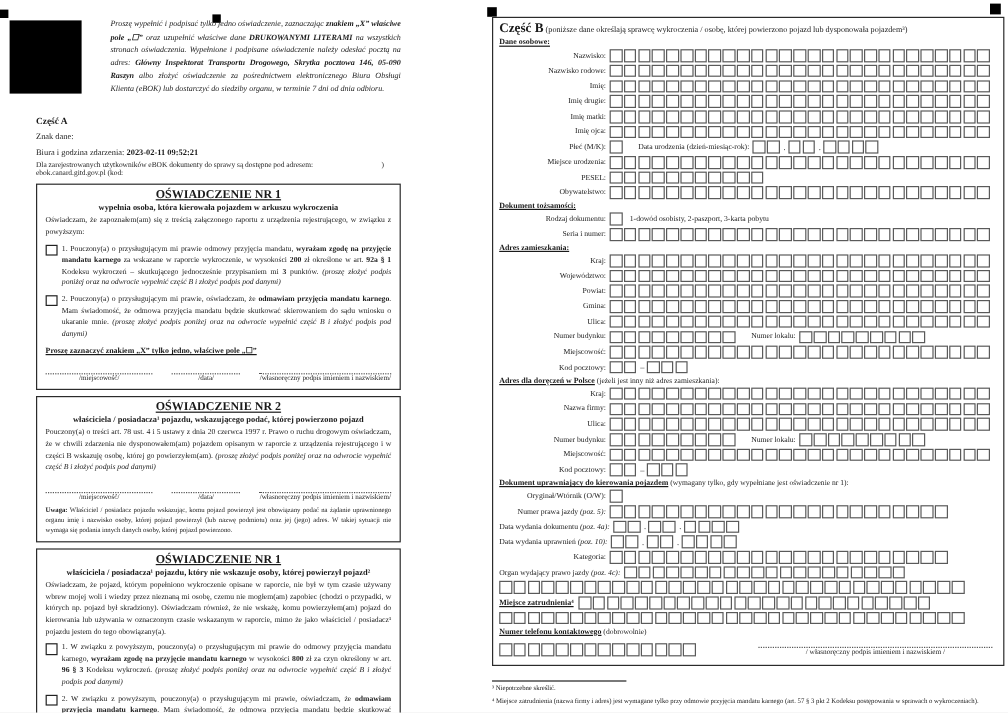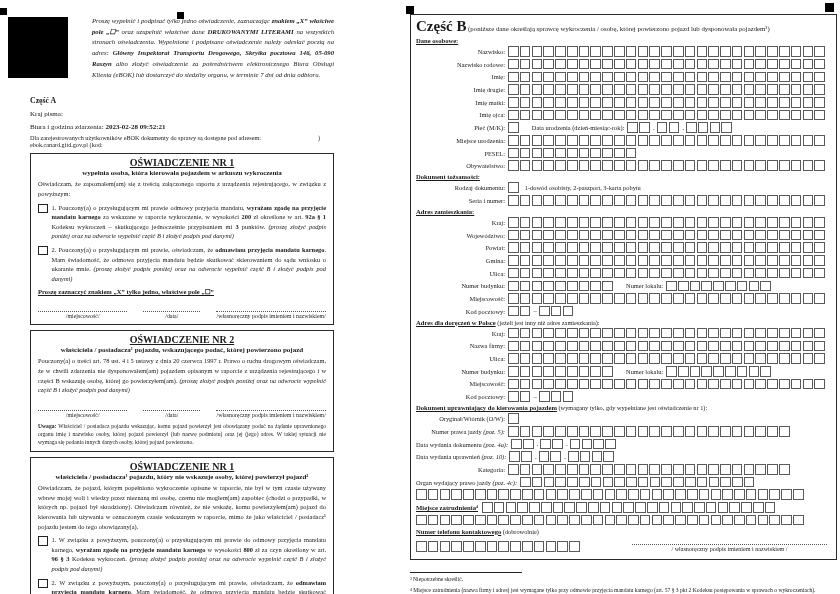--- a/index.html
+++ b/index.html
@@ -32,21 +32,21 @@
   .sc0{flex:1.1}.sc1{flex:0.7}.sc2{flex:1.35}
   .sig-line{border-bottom:1px dotted #555;height:7px;}
   .sig-label{font-size:5.9px;margin-top:1px;}
   .stmt-note{font-size:5.6px;line-height:1.45;margin-top:4px;text-align:justify;}
   .after-note{font-size:5.8px;text-align:center;margin-top:2px;}
   .foot-sep{width:112px;border-top:1px solid #222;margin-top:13px;}
   .foot-line{font-size:5.6px;line-height:1.5;margin-top:2px;text-align:justify;}
 
   .pb-box{border:1px solid #2b2b2b;padding:3px 5px 6px;background:#fff;}
   .pb-title{font-size:6.8px;margin-bottom:1px;}
-  .pb-title .t{font-weight:bold;font-size:15px;text-align:right;}
+  .pb-title .t{font-weight:bold;font-size:11px;text-align:right;}
   .pb-heading{font-size:6.6px;margin:2px 0 2px;}
   .pb-h-text{font-weight:bold;text-decoration:underline;}
   .pb-h-note{font-size:6.3px;}
   .pb-row{display:flex;align-items:center;margin-bottom:1.7px;min-height:11px;}
   .lbl{flex:0 0 auto;min-width:89px;text-align:right;padding-right:3px;font-size:6.4px;white-space:nowrap;}
   .lbl .pi{font-style:italic;}
   .lbl2{font-size:6.4px;padding:0 3px 0 12px;white-space:nowrap;flex:0 0 auto;}
   .box-group{display:inline-flex;flex:0 0 auto;}
   .cell{width:10.6px;height:10.6px;border:1px solid #5a5a5a;margin-right:1.2px;background:#fff;box-sizing:border-box;}
   .box-sep{font-size:7px;padding:0 2px;flex:0 0 auto;}
@@ -63,24 +63,24 @@
 <div class="page">
   <div class="fid" style="left:0;top:8px;width:7px;height:7px"></div>
   <div class="fid" style="left:177px;top:12px;width:7px;height:7px"></div>
   <div class="fid" style="left:406px;top:6px;width:8px;height:8px"></div>
   <div class="fid" style="left:825px;top:3px;width:9px;height:9px"></div>
   <div class="barcode"></div>
 
   <div class="left-col">
     <p class="instr"><span class="st-i">Proszę wypełnić i podpisać tylko jedno oświadczenie, zaznaczając </span><span class="st-bi">znakiem „X” właściwe pole „☐”</span><span class="st-i"> oraz uzupełnić właściwe dane </span><span class="st-bi">DRUKOWANYMI LITERAMI</span><span class="st-i"> na wszystkich stronach oświadczenia. Wypełnione i podpisane oświadczenie należy odesłać pocztą na adres: </span><span class="st-bi">Główny Inspektorat Transportu Drogowego, Skrytka pocztowa 146, 05-090 Raszyn</span><span class="st-i"> albo złożyć oświadczenie za pośrednictwem elektronicznego Biura Obsługi Klienta (eBOK) lub dostarczyć do siedziby organu, w terminie 7 dni od dnia odbioru.</span></p>
     <div class="part-a-title">Część A</div>
-    <div class="meta-line">Kraj pisma:</div>
+    <div class="meta-line">Znak dane:</div>
     <div class="meta-line">
       <span>Biura i godzina zdarzenia:</span>
-      <b>2023-02-28 09:52:21</b>
+      <b>2023-02-11 09:52:21</b>
     </div>
     <div class="ebok-line">
       <span>Dla zarejestrowanych użytkowników eBOK dokumenty do sprawy są dostępne pod adresem: ebok.canard.gitd.gov.pl (kod:</span>
       <span class="ebok-close">)</span>
     </div>
     <div id="statements">
         <div class="stmt-box">
           <div class="stmt-title">OŚWIADCZENIE NR 1</div>
           <div class="stmt-subtitle">wypełnia osoba, która kierowała pojazdem w arkuszu wykroczenia</div>
           <div class="stmt-body"><span>Oświadczam, że zapoznałem(am) się z treścią załączonego raportu z urządzenia rejestrującego, w związku z powyższym:</span></div>

